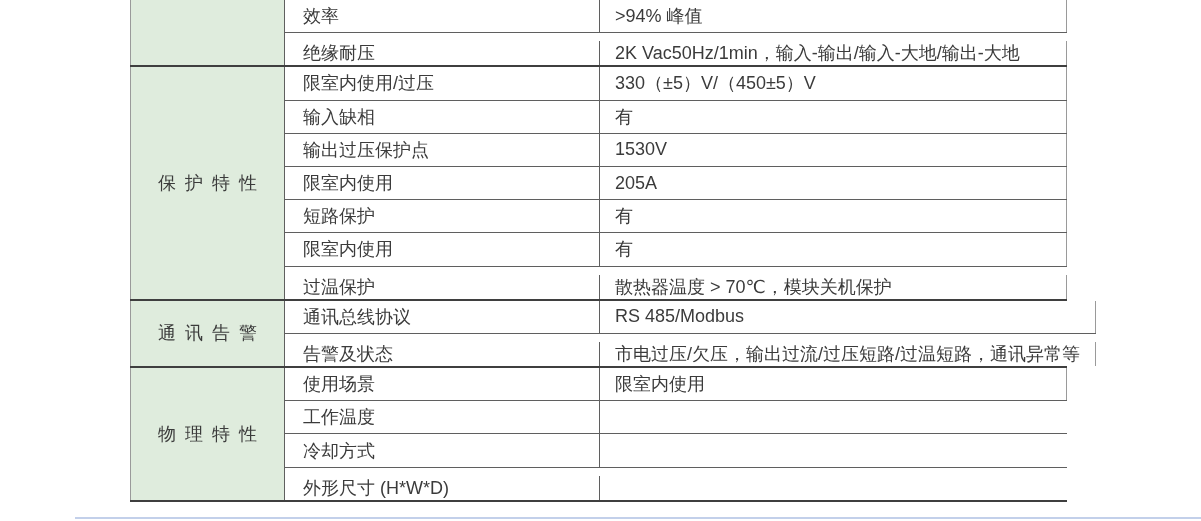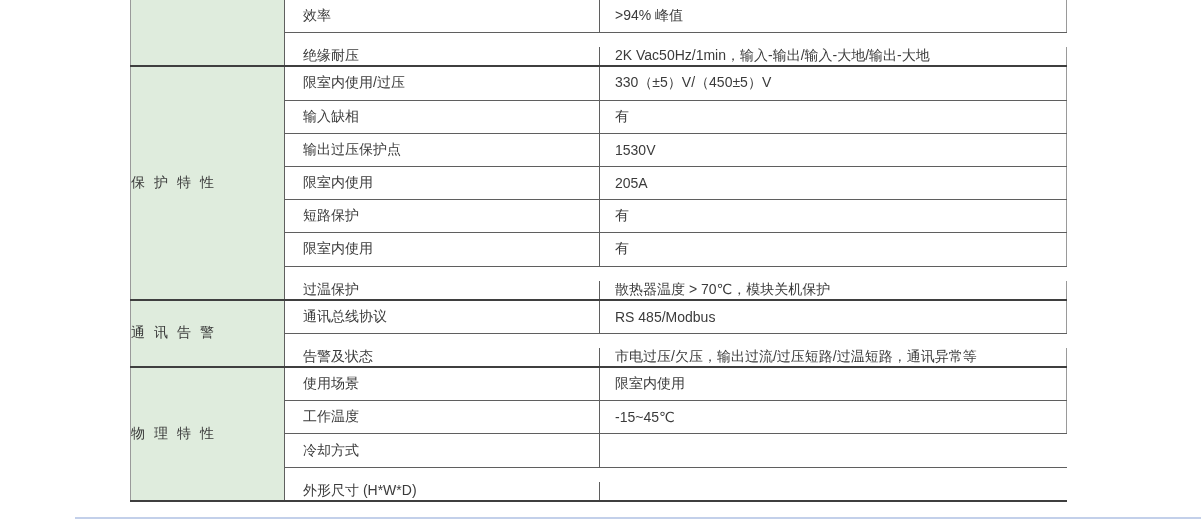--- a/index.html
+++ b/index.html
@@ -8,31 +8,31 @@
     --row-border:#5f5f5f;
     --sec-border:#3f3f3f;
     --outer-border:#9a9a9a;
     --accent:#c3d0ea;
     --page-bg:#ffffff;
   }
   html,body{margin:0;padding:0;}
   body{font-family:"Liberation Sans","DejaVu Sans",sans-serif;background:#fff;}
   .page{
     position:relative;width:1201px;height:521px;background:var(--page-bg);
-    overflow:hidden;color:var(--txt);font-size:14px;
+    overflow:hidden;color:var(--txt);font-size:18px;
   }
   .spec-table{position:absolute;left:130px;top:0;width:937px;}
   .section{display:flex;border-bottom:2px solid var(--sec-border);}
   .section:last-child{border-bottom:2px solid var(--sec-border);}
   .label-cell{
     width:155px;min-width:155px;background:var(--cat-bg);
     border-left:1px solid var(--outer-border);
     border-right:1px solid var(--row-border);
     box-sizing:border-box;
-    display:flex;align-items:center;
+    display:flex;align-items:center;justify-content:center;
   }
   .label-text{letter-spacing:9px;margin-right:-9px;white-space:nowrap;}
   .rows{flex:1;display:flex;flex-direction:column;}
   .row{display:flex;height:32.2px;border-bottom:1px solid var(--row-border);}
   .row:last-child{border-bottom:none;align-items:flex-end;}
   .param-cell{
     width:315px;min-width:315px;box-sizing:border-box;padding-left:18px;
     display:flex;align-items:center;
     border-right:1px solid var(--row-border);
     white-space:nowrap;overflow:hidden;
@@ -122,21 +122,20 @@
         <div class="label-cell">
           <div class="label-text">物理特性</div>
         </div>
         <div class="rows">
           <div class="row">
             <div class="param-cell">使用场景</div>
             <div class="value-cell">限室内使用</div>
           </div>
           <div class="row">
             <div class="param-cell">工作温度</div>
-            <div class="value-cell">-15~45℃</div>
           </div>
           <div class="row">
             <div class="param-cell">冷却方式</div>
           </div>
           <div class="row">
             <div class="param-cell">外形尺寸 (H*W*D)</div>
           </div>
         </div>
       </div>
     </div>

